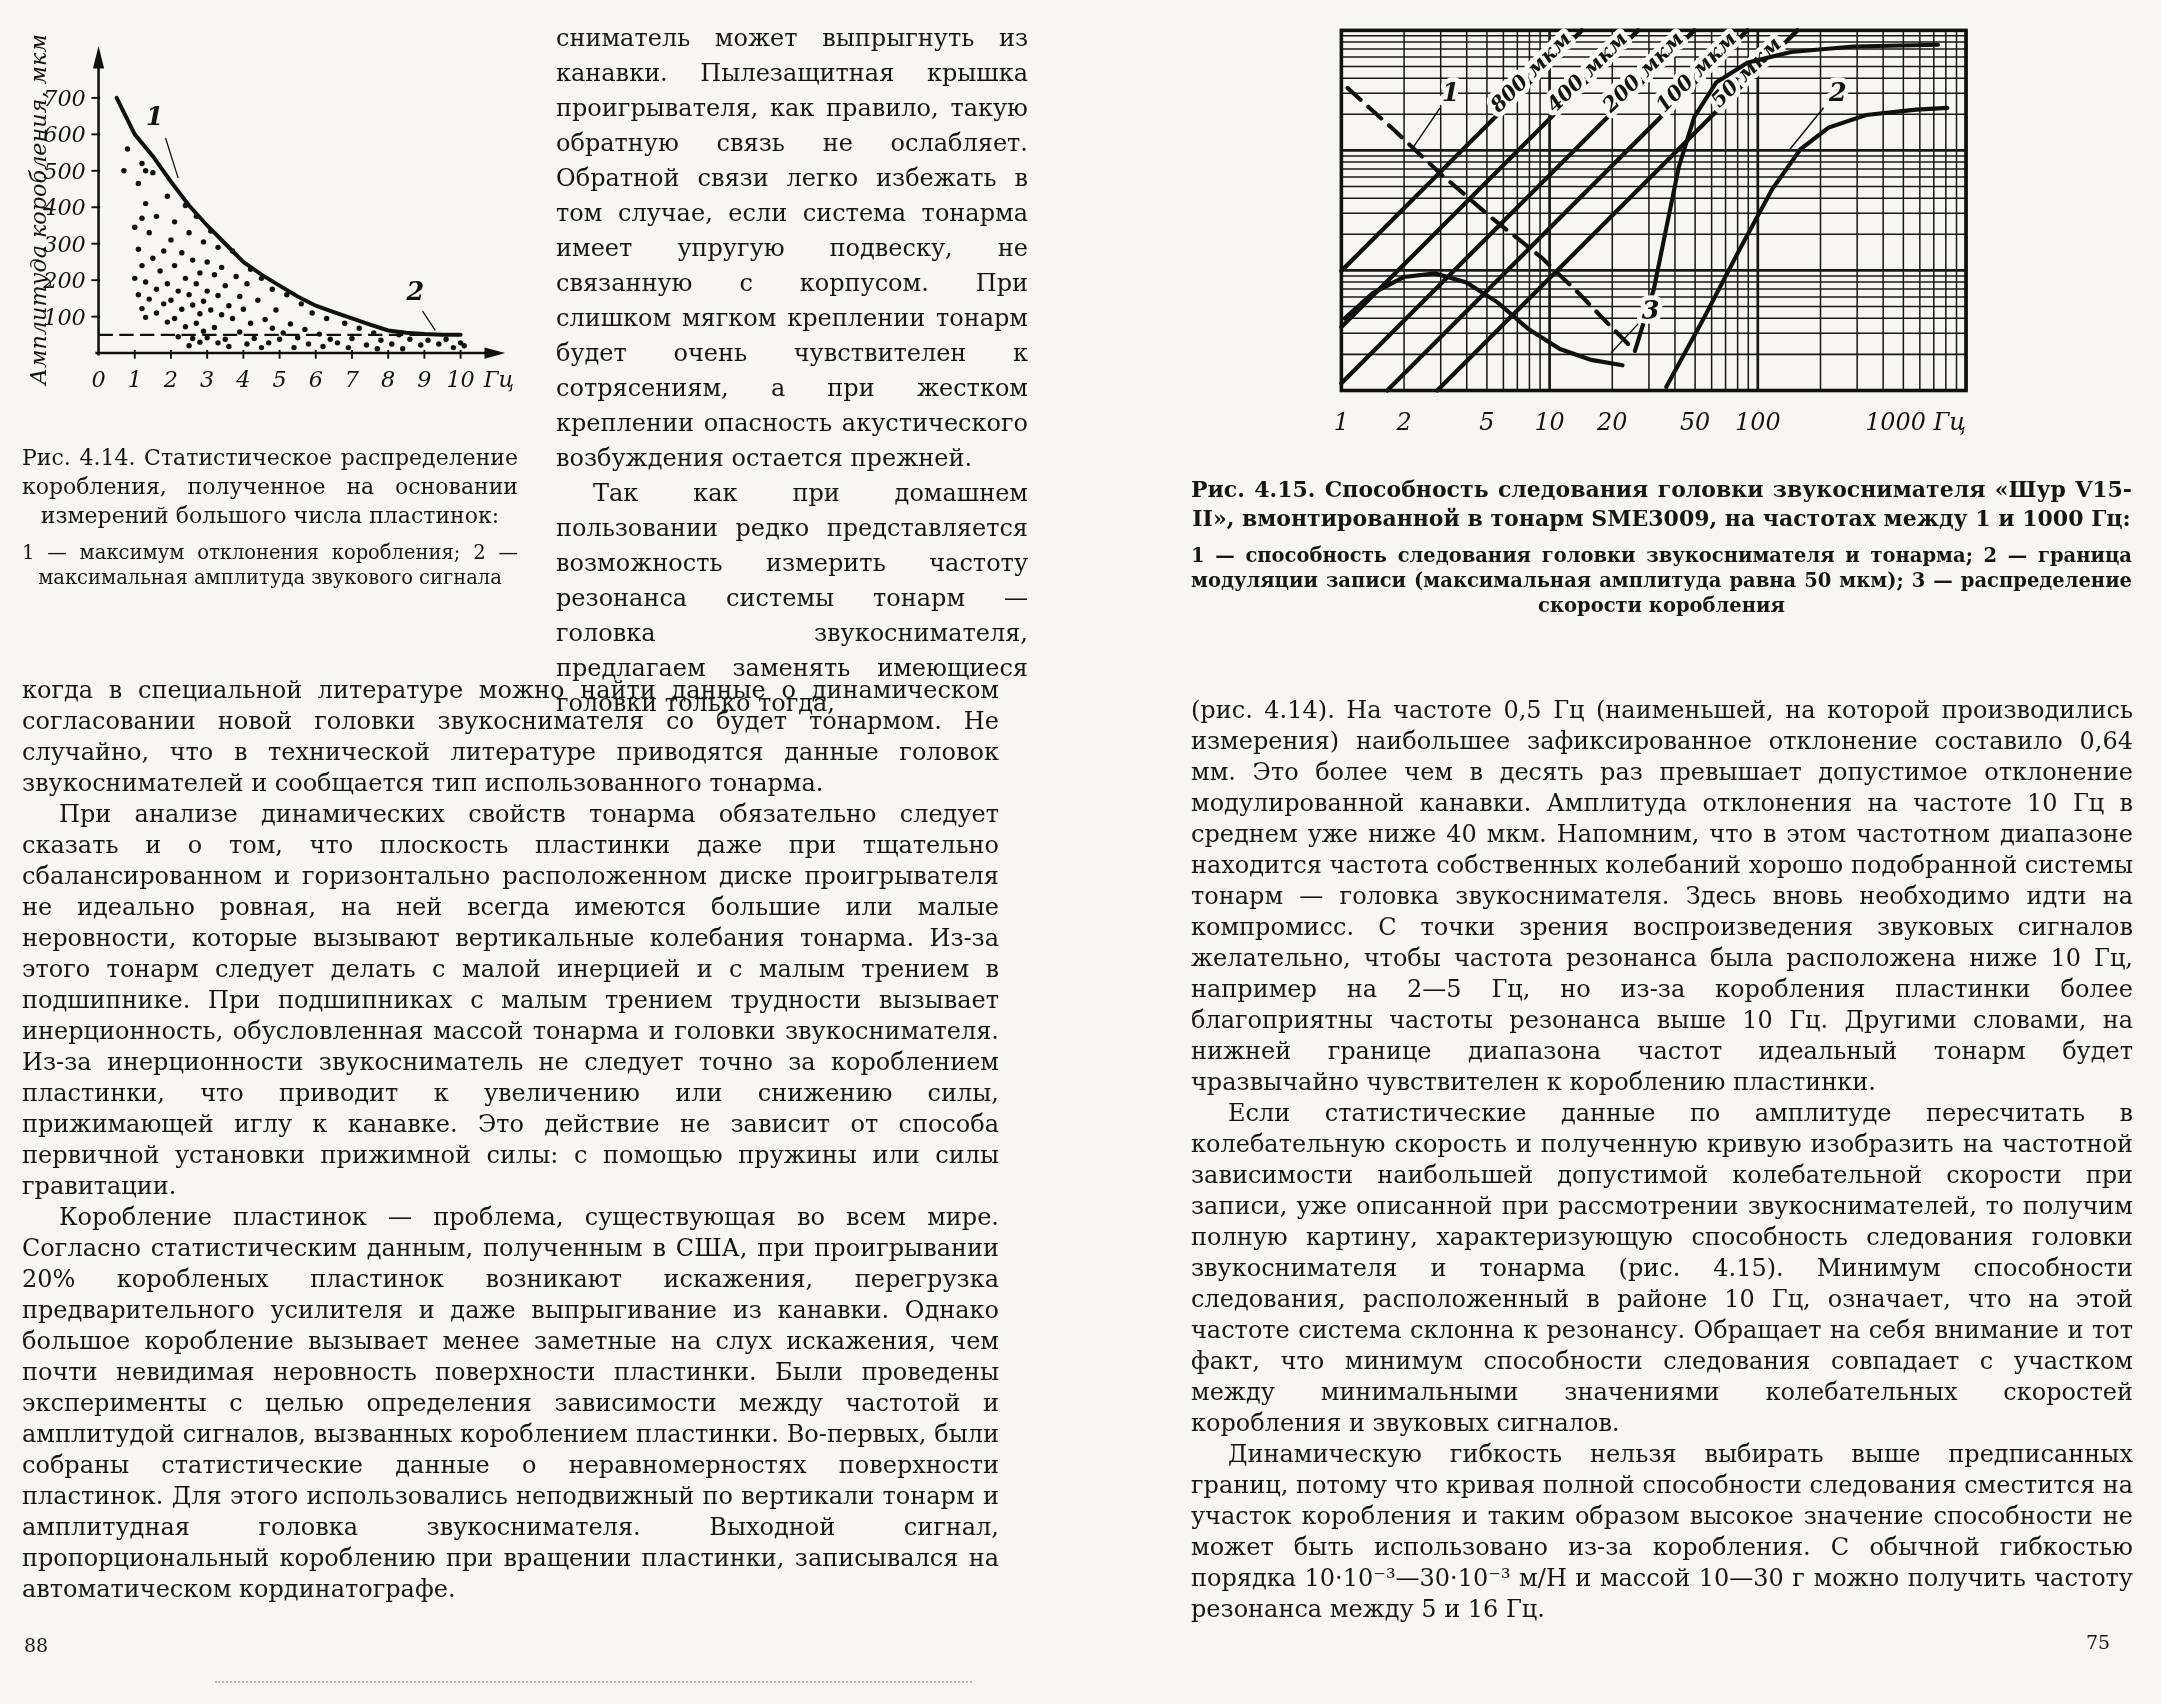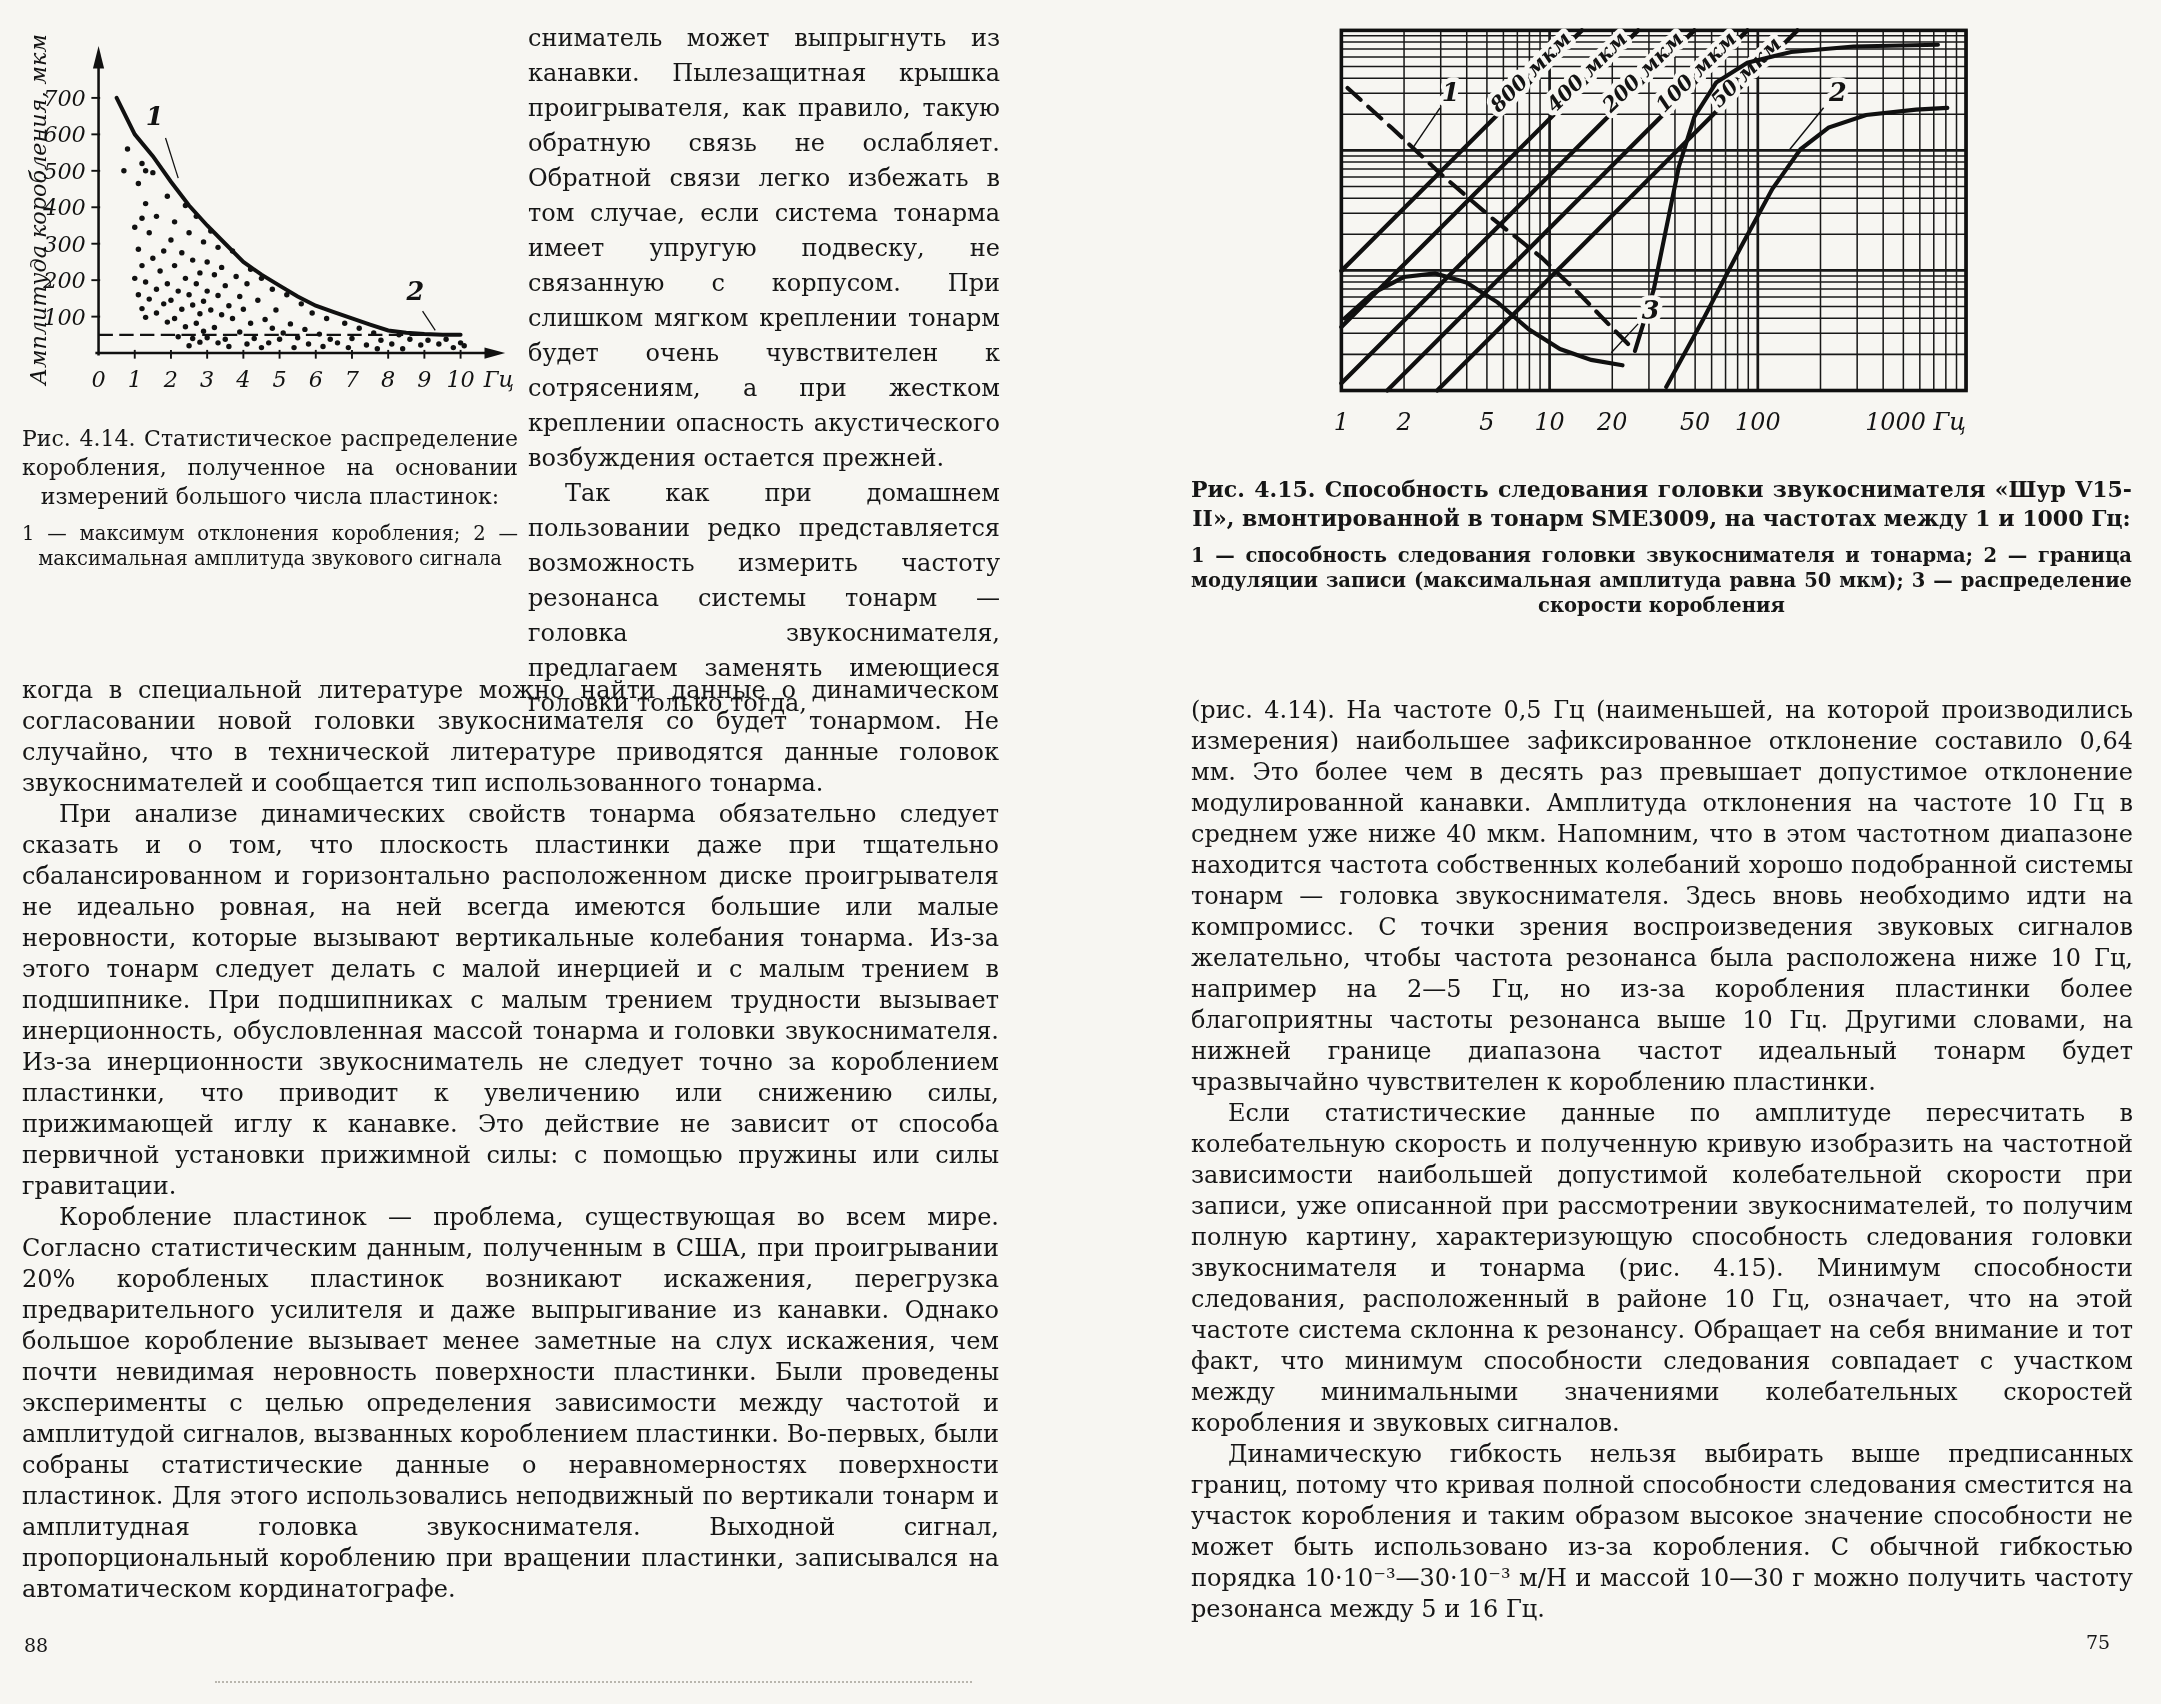--- a/index.html
+++ b/index.html
@@ -12,21 +12,21 @@
   .body-text{font-size:24px;line-height:31px;text-align:justify;}
   .col-text{font-size:24px;line-height:35px;text-align:justify;}
   .ind{text-indent:37px;}
   .noind{text-indent:0;}
   .cap{width:100%;}
   .cap-title{font-size:22px;line-height:29px;text-align:justify;text-align-last:center;}
   .cap-legend{font-size:19.5px;line-height:25px;text-align:justify;text-align-last:center;margin-top:9.6px;}
   .pagenum{position:absolute;font-size:19px;}
   
   #fig14-block{position:absolute;left:22px;top:22px;width:496px;}
-  #col-text{position:absolute;left:528px;top:21px;width:472px;}
+  #col-text{position:absolute;left:556px;top:21px;width:472px;}
   #left-body{position:absolute;left:22px;top:675px;width:977px;}
   #pn-88{left:24px;top:1634px;}
   #fig15-block{position:absolute;left:1333px;top:24px;width:643px;}
   #fig15-caption{position:absolute;left:1191px;top:475px;width:941px;font-weight:bold;}
   #right-body{position:absolute;left:1191px;top:695px;width:942px;}
   #pn-89{left:2086px;top:1631px;}
   #artifact{position:absolute;left:215px;top:1681px;width:757px;border-bottom:2.4px dotted #b9b6ae;height:0;}
   
   svg text{fill:#131313;}
   .ct{font:italic 30px "DejaVu Serif",serif;}
@@ -205,21 +205,21 @@
       <circle cx="540.9200000000001" cy="408.14285714285717" r="3.4" fill="#111"></circle>
       <circle cx="209.5" cy="405.85714285714283" r="3.4" fill="#111"></circle>
       <circle cx="377.48" cy="406.7714285714286" r="3.4" fill="#111"></circle>
       <circle cx="445.58" cy="409.51428571428573" r="3.4" fill="#111"></circle>
       <circle cx="554.54" cy="405.85714285714283" r="3.4" fill="#111"></circle>
       <line x1="179.99" y1="145.28571428571428" x2="195.88" y2="195.57142857142858" stroke="#111" stroke-width="1.6"></line>
       <text x="166.37" y="129.28571428571428" text-anchor="middle" class="ct-num halo">1</text>
       <line x1="502.3299999999999" y1="362.42857142857144" x2="518.22" y2="386.65714285714284" stroke="#111" stroke-width="1.6"></line>
       <text x="493.25" y="348.7142857142857" text-anchor="middle" class="ct-num halo">2</text>
     </svg>
-  <div class="cap" style="">
+  <div class="cap" style="margin-top:19px;">
     <p class="cap-title">Рис. 4.14. Статистическое распределение коробления, полученное на основании измерений большого числа пластинок:</p>
     <p class="cap-legend">1 — максимум отклонения коробления; 2 — максимальная амплитуда звукового сигнала</p>
   </div>
 </div>
 
 <div id="col-text" class="col-text">
   <p class="noind">сниматель может выпрыгнуть из канавки. Пылезащитная крышка проигрывателя, как правило, такую обратную связь не ослабляет. Обратной связи легко избежать в том случае, если система тонарма имеет упругую подвеску, не связанную с корпусом. При слишком мягком креплении тонарм будет очень чувствителен к сотрясениям, а при жестком креплении опасность акустического возбуждения остается прежней.</p>
   <p class="ind">Так как при домашнем пользовании редко представляется возможность измерить частоту резонанса системы тонарм — головка звукоснимателя, предлагаем заменять имеющиеся головки только тогда,</p>
 </div>
 

